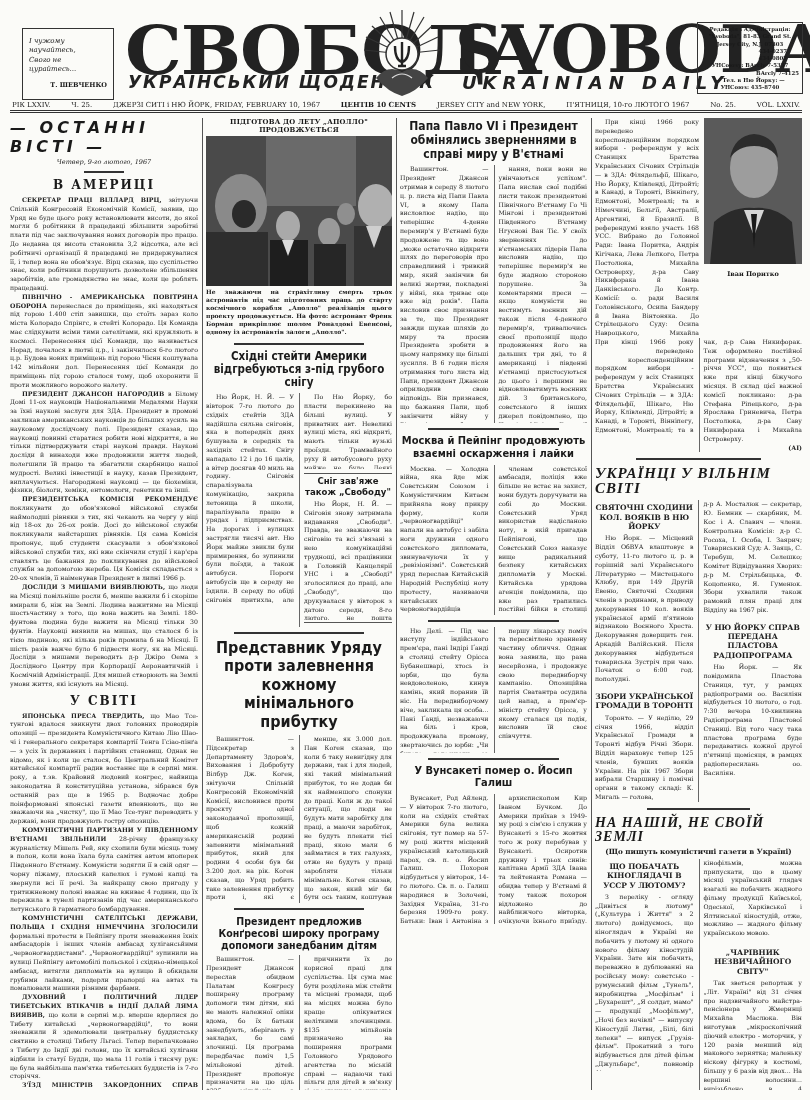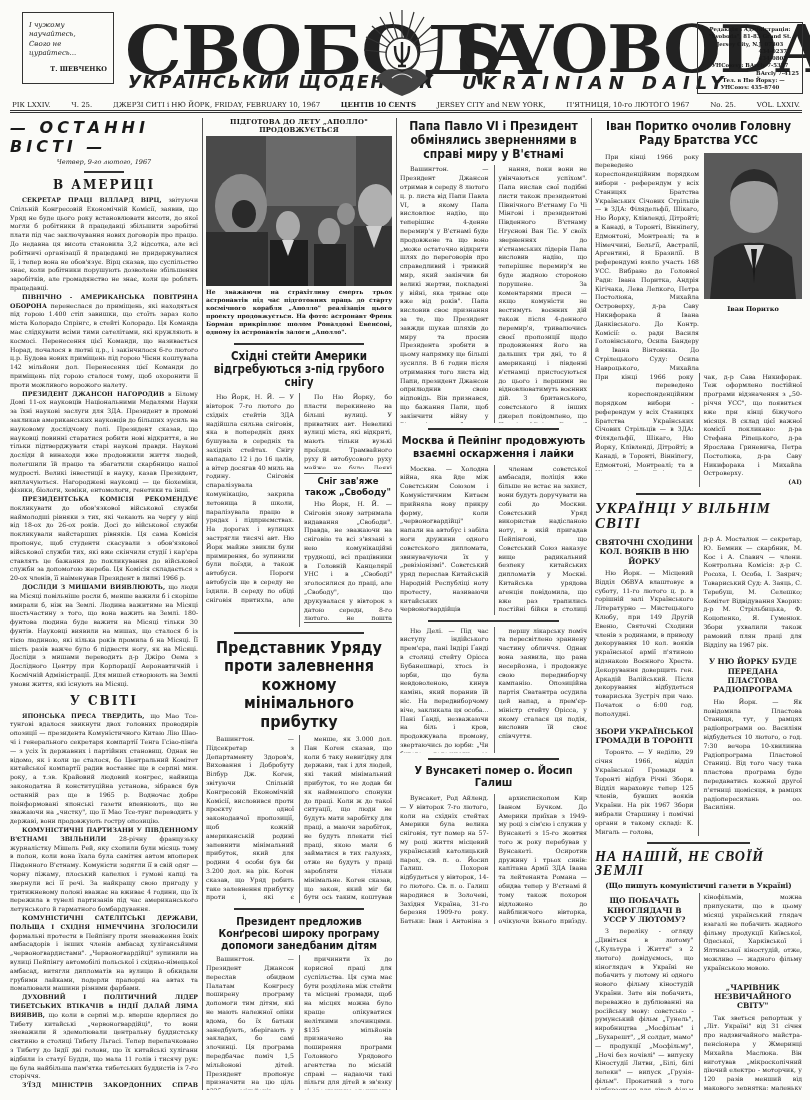--- a/index.html
+++ b/index.html
@@ -1,19 +1,19 @@
 <!DOCTYPE html>
 <html><head>
 <meta charset="utf-8">
 <style>
 *{box-sizing:border-box;margin:0;padding:0}
 html,body{width:810px;height:1100px;background:#fbfbf8;overflow:hidden}
 body{font-family:"DejaVu Serif",serif;color:#1a1a1a;position:relative}
 .abs{position:absolute}
-.quote-box{left:22px;top:12px;width:92px;height:72px;border:1px solid #333;padding:8px 6px;font-size:7px;font-style:italic;line-height:1.35}
+.quote-box{left:22px;top:28px;width:92px;height:72px;border:1px solid #333;padding:8px 6px;font-size:7px;font-style:italic;line-height:1.35}
 .quote-box .auth{display:block;text-align:right;font-style:normal;font-weight:bold;margin-top:6px;font-size:6.5px}
 .mast-uk{left:125px;top:16px;font-family:"DejaVu Serif",serif;font-weight:bold;font-size:68px;letter-spacing:-1px;transform:scaleX(1.05);transform-origin:left;line-height:1;color:#222}
 .mast-sub-uk{left:128px;top:72px;font-family:"DejaVu Sans",sans-serif;font-weight:bold;font-style:italic;font-size:17px;letter-spacing:2px;color:#222}
 .emblem{left:362px;top:8px;width:80px;height:92px}
 .mast-en{left:455px;top:16px;font-weight:bold;font-size:66px;letter-spacing:-1px;line-height:1;color:#222}
 .mast-sub-en{left:462px;top:72px;font-family:"DejaVu Sans",sans-serif;font-weight:bold;font-style:italic;font-size:18px;letter-spacing:6px;color:#222}
 .addr-box{left:697px;top:22px;width:106px;height:72px;border:1px solid #333;padding:3px 3px;font-size:5.4px;line-height:1.35;text-align:center;font-weight:bold}
 .addr-box div{white-space:nowrap}
 .dateline{left:10px;top:101px;width:792px;height:12px;font-size:7px;display:flex;justify-content:space-between;align-items:center;border-bottom:3px double #333;padding:0 2px 2px}
 .col{position:absolute;top:118px;bottom:10px}
@@ -204,21 +204,20 @@
     <div class="hl" style="font-size:11px;margin:3px 0 4px">У Вунсакеті помер о. Йосип Галиш</div>
     <div class="two ruled body">
       <div style="text-indent:10px;max-height:130px;overflow:hidden">Вунсакет, Род Айленд. — У вівторок 7-го лютого, коли на східніх стейтах Америки була велика сніговія, тут помер на 57-му році життя місцевий український католицький парох, св. п. о. Йосип Галиш. Похорон відбудеться у вівторок, 14-го лютого. Св. п. о. Галиш народився в Золочеві, Західня Україна, 31-го березня 1909-го року. Батьки: Іван і Антоніна з Котельницьких. Богословські студії закінчив у Львові в рр. 1931-36. Одружившись з Стефанією Семенюк, був висвячений на священика Архиєпископом Кир Йосифом Сліпим. У 1949-му році...</div>
       <div style="text-indent:10px;max-height:130px;overflow:hidden">архиєпископом Кир Іваном Бучком. До Америки приїхав з 1949-му році з сім'єю і служив у Вунсакеті з 15-го жовтня того ж року перебував у Вунсакеті. Осиротив дружину і трьох синів: капітана Армії ЗДА Івана та лейтенанта Романа — обидва тепер у В'єтнамі й тому також похорон відложено до найближчого вівторка, очікуючи їхнього приїзду. Третій син Тарас тепер відбуває студії у Військовому Інституті у Вірджінії, де вчились і його два брати.</div>
     </div>
   </div>
 </div>
 
 <div class="col" style="left:595px;width:207px;overflow:hidden">
   <div>
-    <div class="hl" style="font-size:12px;margin:2px 0 5px">Іван Поритко очолив Головну Раду Братства УСС</div>
     <div style="display:flex;gap:5px">
       <div class="body" style="flex:1;text-indent:10px;max-height:218px;overflow:hidden">При кінці 1966 року переведено кореспонденційним порядком вибори - референдум у всіх Станицях Братства Українських Січових Стрільців — в ЗДА: Філядельфії, Шікаго, Ню Йорку, Клівленді, Дітройті; в Канаді, в Торонті, Вінніпегу, Едмонтоні, Монтреалі; та в Німеччині, Бельгії, Австралії, Аргентині, й Бразилії. В референдумі взяло участь 168 УСС. Вибрано до Головної Ради: Івана Поритка, Андрія Кігічака, Лева Лепкого, Петра Постолюка, Михайла Островерху, д-ра Саву Никифорака й Івана Данківського. До Контр. Комісії: о. ради Василя Головінського, Осипа Бандеру й Івана Вінтоняка. До Стрілецького Суду: Осипа Навроцького, Михайла Девоссира і Івана Тюкрова. В дні 4 лютого ц. р. в Ню Йорку відбулися спільне засідання Головної Ради, на якому переведено вибори уступаючої Головної Ради. — Нова Рада Б-ва УСС уконституувалася: Іван Поритко — голова, Петро Постолюк — заст. голови, Михайло Островерха — секретар, Іван Данківський — скарбник, і члени: Лев Лепкий, Андрій Кігі-</div>
       <div style="width:98px">
         <div class="photo" style="height:146px;background:#555">
           <svg viewBox="0 0 98 146" width="98" height="146">
             <rect width="98" height="146" fill="#5a5a5a"></rect>
             <ellipse cx="50" cy="50" rx="24" ry="30" fill="#9d9d9d"></ellipse>
             <path d="M26 40 Q30 18 50 16 Q72 18 74 40 Q66 28 50 28 Q34 28 26 40 Z" fill="#2c2c2c"></path>
             <path d="M6 146 L10 104 Q28 88 50 90 Q72 88 88 104 L92 146 Z" fill="#2a2a2a"></path>
             <polygon points="40,92 50,118 60,92" fill="#d6d6d6"></polygon>
@@ -241,21 +240,21 @@
     <div class="big-sec">УКРАЇНЦІ У ВІЛЬНІМ СВІТІ</div>
     <div class="two body" style="margin-top:4px">
       <div style="border-right:1px solid #666;padding-right:4px">
         <div class="sub-hl">СВЯТОЧНІ СХОДИНИ КОЛ. ВОЯКІВ В НЮ ЙОРКУ</div>
         <div style="text-indent:10px">Ню Йорк. — Місцевий Відділ ОбВУА влаштовує в суботу, 11-го лютого ц. р. в горішній залі Українського Літературно — Мистецького Клюбу, при 149 Другій Евеню, Святочні Сходини членів з родинами, в приводу декорування 10 кол. вояків української армії п'ятиною відзнакою Воєнного Хреста. Декорування доверщить ген. Аркадій Валійський. Після декорування відбудеться товариська Зустріч при чаю. Початок о 6:00 год. пополудні.</div>
         <div class="sub-hl" style="margin-top:8px">ЗБОРИ УКРАЇНСЬКОЇ ГРОМАДИ В ТОРОНТІ</div>
         <div style="text-indent:10px">Торонто. — У неділю, 29 січня 1966, відділ Української Громади в Торонті відбув Річні Збори. Відділ нараховує тепер 125 членів, бувших вояків України. На рік 1967 Збори вибрали Старшину і помічні органи в такому складі: К. Мигаль — голова,</div>
       </div>
       <div>
         <div>д-р А. Мосталюк — секретар, Ю. Бемник — скарбник, М. Кос і А. Славич — члени. Контрольна Комісія: д-р С. Росоха, І. Особа, І. Заярич; Товариський Суд: А. Заяць, С. Теребуш, М. Селешко; Комітет Відвідування Хворих: д-р М. Стрільбицька, Ф. Коцопенко, Я. Гуменюк. Збори ухвалили також рамовий плян праці для Відділу на 1967 рік.</div>
-        <div class="sub-hl" style="margin-top:8px">У НЮ ЙОРКУ БУДЕ ПЕРЕДАНА ПЛАСТОВА РАДІОПРОГРАМА</div>
+        <div class="sub-hl" style="margin-top:8px">У НЮ ЙОРКУ СПРАВ ПЕРЕДАНА ПЛАСТОВА РАДІОПРОГРАМА</div>
         <div style="text-indent:10px">Ню Йорк. — Як повідомила Пластова Станиця, тут, у рамцях радіопрограми оо. Василіян відбудеться 10 лютого, о год. 7:30 вечора 10-хвилинна Радіопрограма Пластової Станиці. Від того часу така пластова програма буде передаватись кожної другої п'ятниці щомісяця, в рамцях радіопересилань оо. Василіян.</div>
       </div>
     </div>
   </div>
   <div class="rule-short" style="width:50%"></div>
   <div>
     <div class="big-sec" style="font-size:14px">НА НАШІЙ, НЕ СВОЇЙ ЗЕМЛІ</div>
     <div style="text-align:center;font-weight:bold;font-size:7.2px;margin:3px 0">(Що пишуть комуністичні газети в Україні)</div>
     <div class="two ruled body">
       <div>

